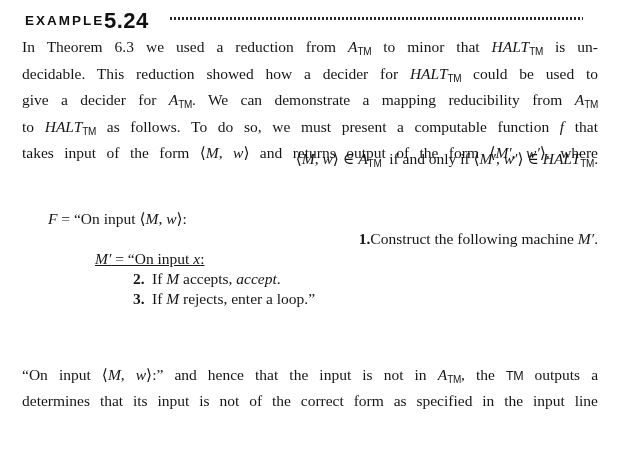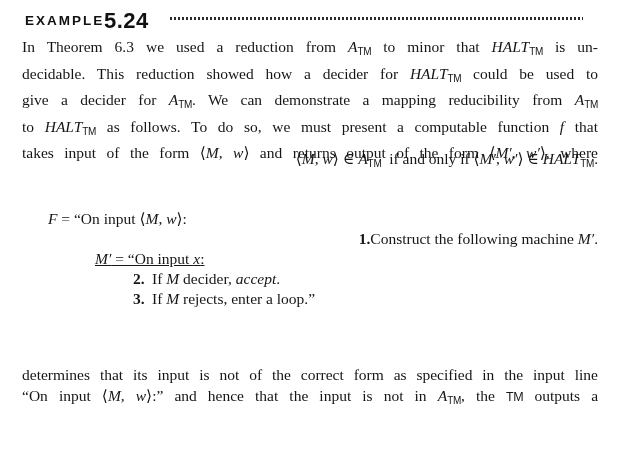--- a/index.html
+++ b/index.html
@@ -89,22 +89,22 @@
     <div class="jline"><span class="run-r">takes input of the form ⟨</span><span class="run-i">M</span><span class="run-r">, </span><span class="run-i">w</span><span class="run-r">⟩ and returns output of the form ⟨</span><span class="run-i">M′</span><span class="run-r">, </span><span class="run-i">w′</span><span class="run-r">⟩, where</span></div>
   </div>
 
   <div class="equation"><span class="run-r">⟨</span><span class="run-i">M</span><span class="run-r">, </span><span class="run-i">w</span><span class="run-r">⟩ ∈ </span><span class="run-i">A</span><span class="run-sub">TM</span><span class="run-r">&nbsp; if and only if ⟨</span><span class="run-i">M′</span><span class="run-r">, </span><span class="run-i">w′</span><span class="run-r">⟩ ∈ </span><span class="run-i">HALT</span><span class="run-sub">TM</span><span class="run-r">.</span></div>
 
 
   <div class="machine">
     <div class="mline ml-f"><span class="run-i">F</span><span class="run-r"> = “On input ⟨</span><span class="run-i">M</span><span class="run-r">, </span><span class="run-i">w</span><span class="run-r">⟩:</span></div>
     <div class="mline ml-1"><span class="run-num">1.</span><span class="run-r">Construct the following machine </span><span class="run-i">M′</span><span class="run-r">.</span></div>
     <div class="mline ml-m"><span class="run-i">M′</span><span class="run-r"> = “On input </span><span class="run-i">x</span><span class="run-r">:</span></div>
-    <div class="mline ml-2"><span class="run-num">2.</span><span class="run-r">If </span><span class="run-i">M</span><span class="run-r"> decider, </span><span class="run-i">accept</span><span class="run-r">.</span></div>
+    <div class="mline ml-2"><span class="run-num">2.</span><span class="run-r">If </span><span class="run-i">M</span><span class="run-r"> accepts, </span><span class="run-i">accept</span><span class="run-r">.</span></div>
     <div class="mline ml-2"><span class="run-num">3.</span><span class="run-r">If </span><span class="run-i">M</span><span class="run-r"> rejects, enter a loop.”</span></div>
   </div>
 
   <div class="para para2">
+    <div class="jline"><span class="run-r">“On input ⟨</span><span class="run-i">M</span><span class="run-r">, </span><span class="run-i">w</span><span class="run-r">⟩:” and hence that the input is not in </span><span class="run-i">A</span><span class="run-sub">TM</span><span class="run-r">, the </span><span class="run-tm">TM</span><span class="run-r"> outputs a</span></div>
     <div class="jline"><span class="run-r">determines that its input is not of the correct form as specified in the input line</span></div>
-    <div class="jline"><span class="run-r">“On input ⟨</span><span class="run-i">M</span><span class="run-r">, </span><span class="run-i">w</span><span class="run-r">⟩:” and hence that the input is not in </span><span class="run-i">A</span><span class="run-sub">TM</span><span class="run-r">, the </span><span class="run-tm">TM</span><span class="run-r"> outputs a</span></div>
   </div>
 
 </div>
 
 </body></html>

